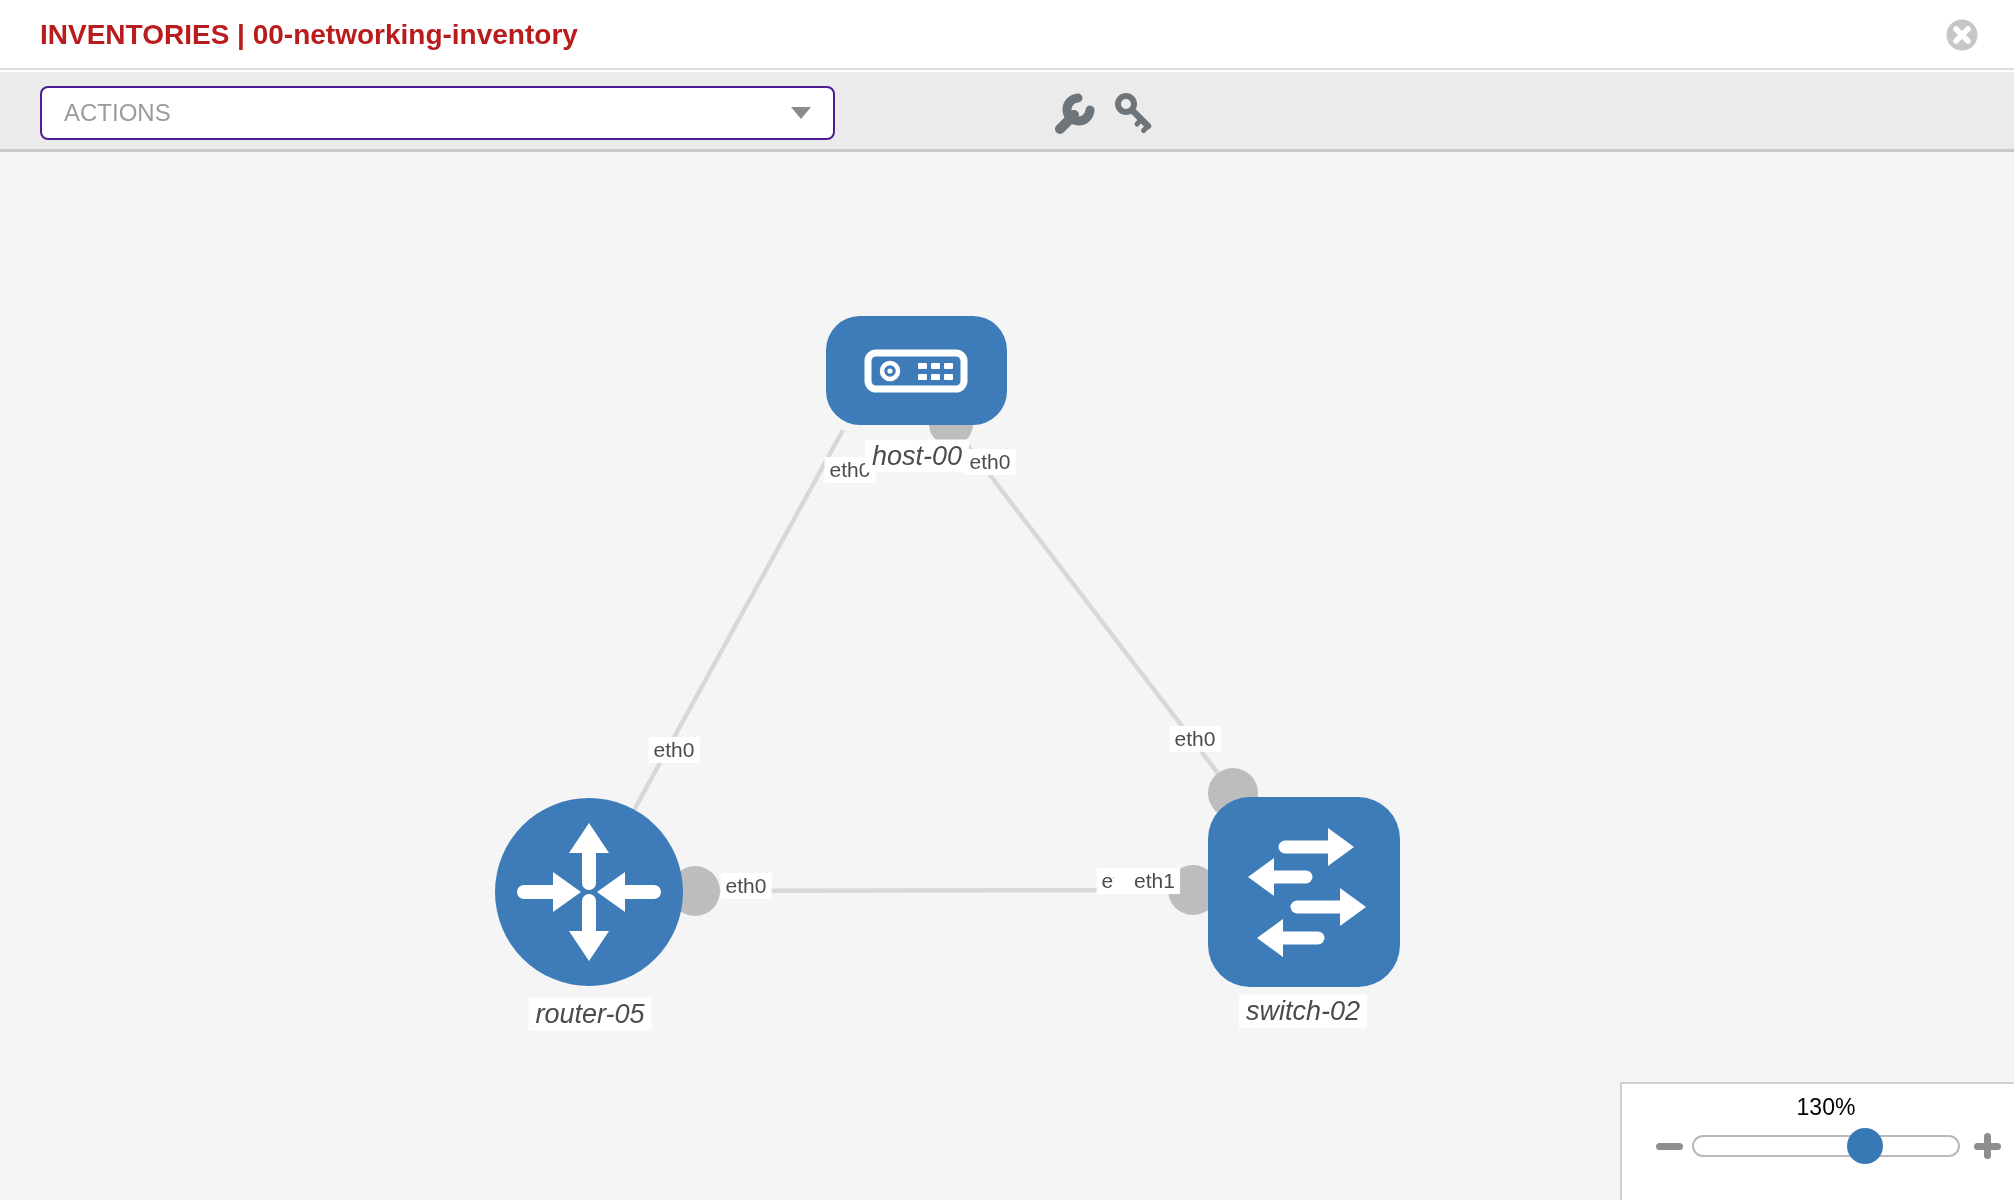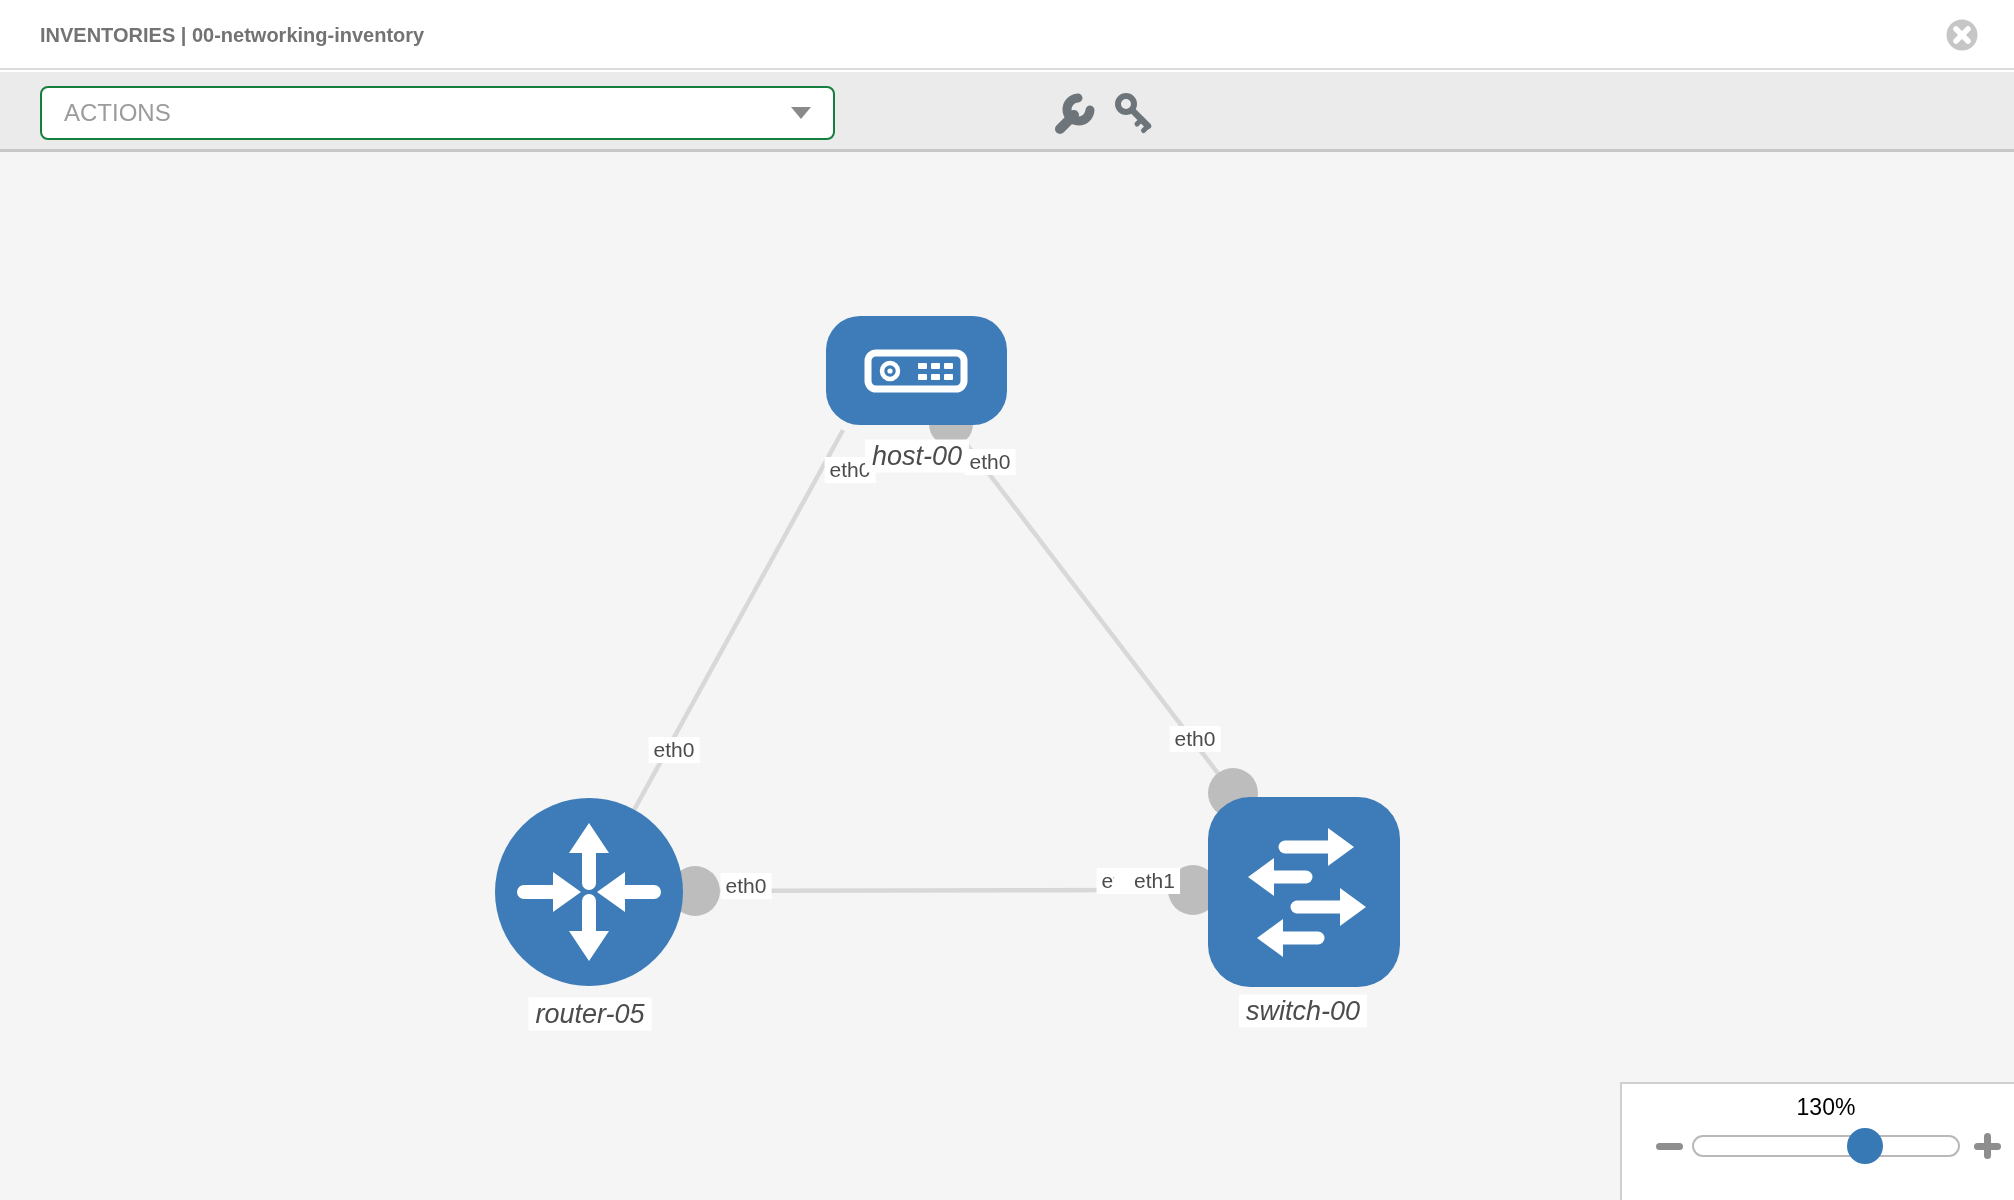--- a/index.html
+++ b/index.html
@@ -6,29 +6,29 @@
   html,body { margin:0; padding:0; }
   body {
     width:2014px; height:1200px; overflow:hidden; position:relative;
     background:#ffffff; font-family:"Liberation Sans", sans-serif;
   }
 
   
   .header { position:absolute; top:0; left:0; width:2014px; height:70px;
             background:#ffffff; border-bottom:2px solid #dcdcdc; z-index:20; }
   .page-title { position:absolute; left:40px; top:0; line-height:70px;
-                font-size:20px; font-weight:bold; color:#737373; }
+                font-size:28px; font-weight:bold; color:#b91c1c; }
   .close-btn { position:absolute; right:35px; top:18px; width:34px; height:34px;
                cursor:pointer; border:none; background:transparent; padding:0; }
 
   
   .toolbar { position:absolute; top:72px; left:0; width:2014px; height:80px;
              background:#ebebeb; border-bottom:3px solid #c8c8c8; z-index:19; }
   .dropdown { position:absolute; top:14px; height:54px; background:#fff;
-              border:2px solid #15803d; border-radius:8px;
+              border:2px solid #4c1d95; border-radius:8px;
               display:flex; align-items:center; padding:0 22px; cursor:pointer; }
   .dd-actions { left:40px;  width:795px; }
   .dd-search  { left:1182px; width:793px; }
   .dd-label { flex:1; font-size:24px; color:#9b9b9b; }
   .caret { width:0; height:0; border-left:10px solid transparent;
            border-right:10px solid transparent; border-top:12px solid #8a8a8a; }
   .tool-icon { position:absolute; top:16px; width:48px; height:50px; border:none;
                background:transparent; padding:0; cursor:pointer;
                display:flex; align-items:center; justify-content:center; }
   .ti-wrench { left:1050px; }
@@ -163,21 +163,21 @@
         <line x1="1297" y1="755" x2="1342" y2="755"></line>
         <polygon points="1366,755 1340,736 1340,774" stroke="none"></polygon>
         <line x1="1281" y1="786" x2="1318" y2="786"></line>
         <polygon points="1257,786 1283,767 1283,805" stroke="none"></polygon>
       </g>
     </g>
   </svg>
 
   <div class="lbl lbl-node lbl-host">host-00</div>
   <div class="lbl lbl-node lbl-router">router-05</div>
-  <div class="lbl lbl-node lbl-switch">switch-00</div>
+  <div class="lbl lbl-node lbl-switch">switch-02</div>
 
   <div class="lbl lbl-if if-host-left">eth0</div>
   <div class="lbl lbl-if if-host-right">eth0</div>
   <div class="lbl lbl-if if-hr-mid">eth0</div>
   <div class="lbl lbl-if if-hs-mid">eth0</div>
   <div class="lbl lbl-if if-router-right">eth0</div>
   <div class="lbl lbl-if if-switch-back">eth0</div>
   <div class="lbl lbl-if lbl-if-front if-switch-front">eth1</div>
 
   <div class="zoom-panel">

